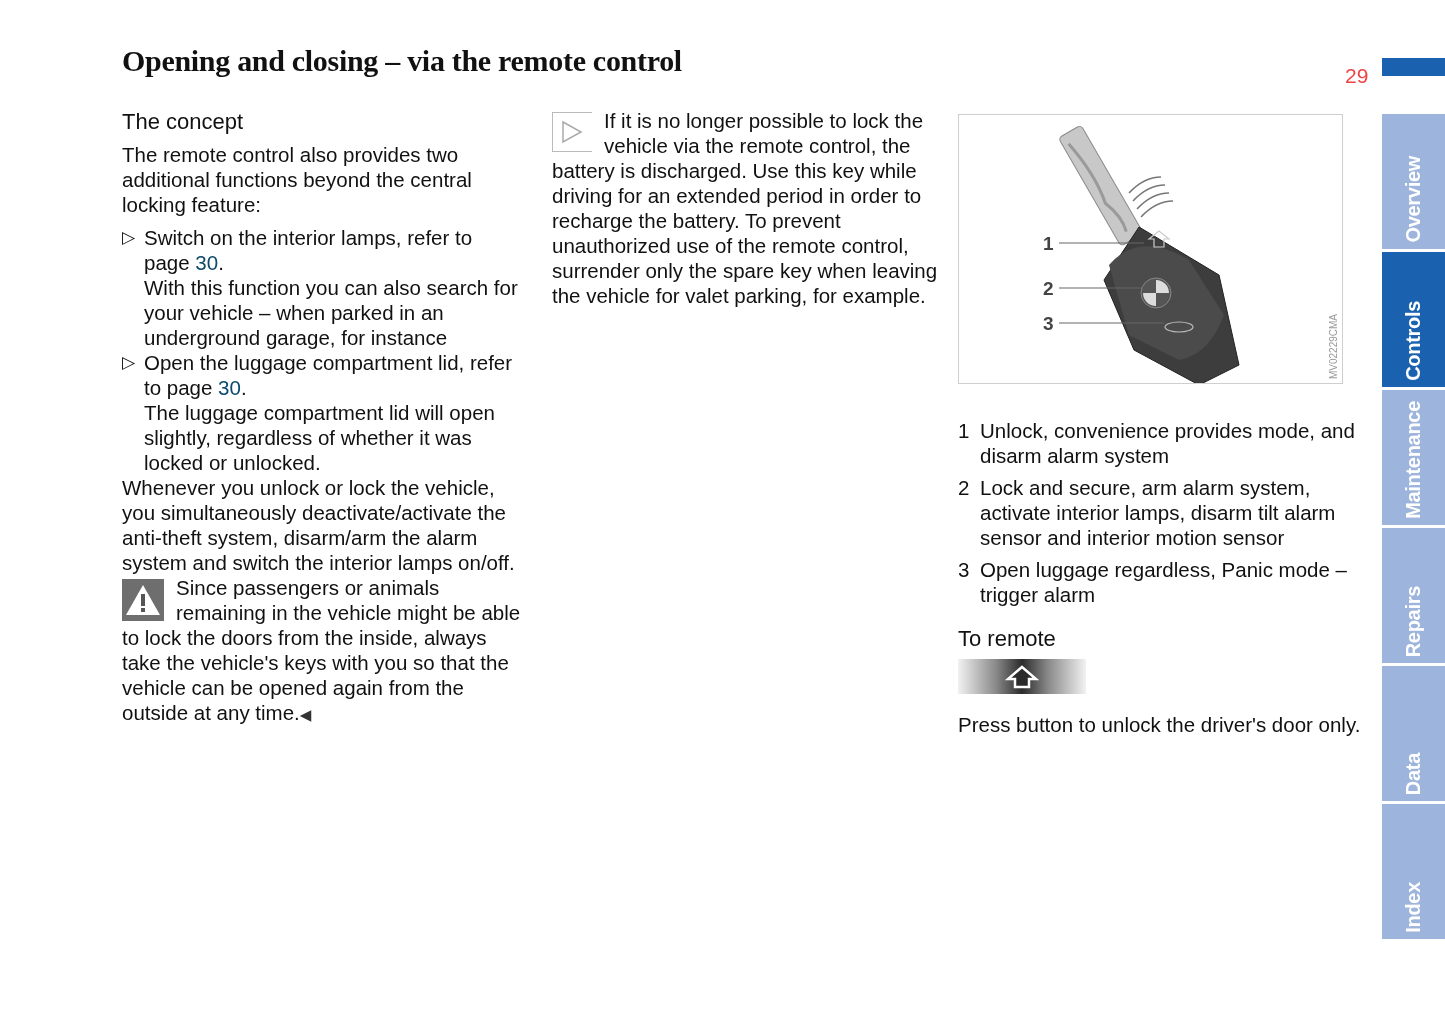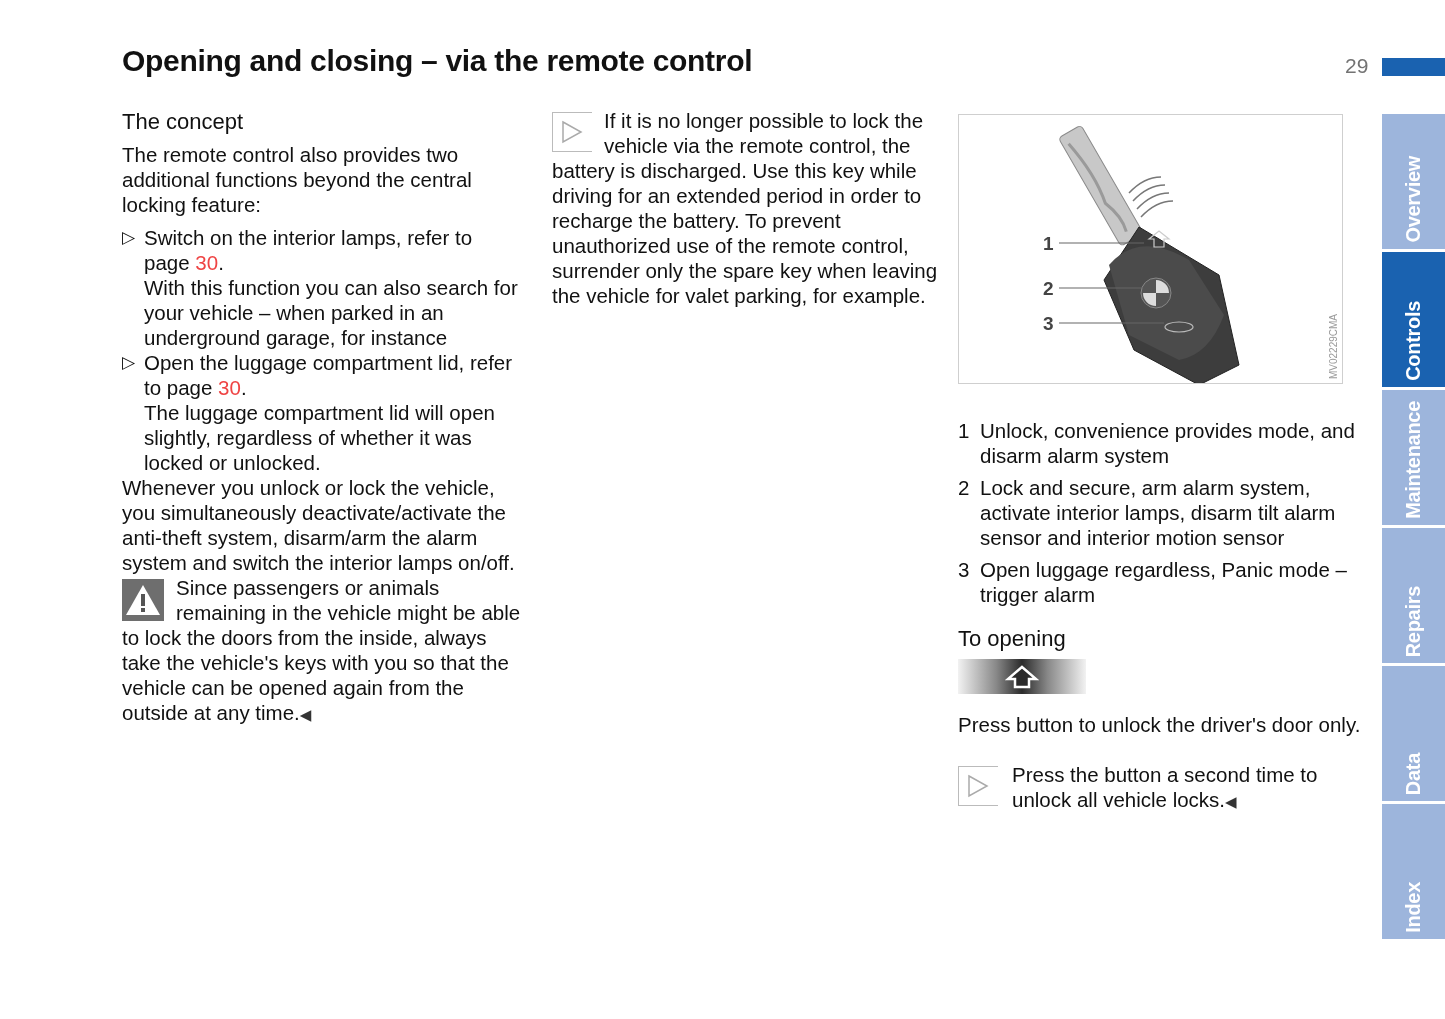--- a/index.html
+++ b/index.html
@@ -3,23 +3,23 @@
 <meta charset="utf-8">
 <style>
   html, body { margin: 0; padding: 0; }
   body {
     width: 1445px; height: 1019px; position: relative; overflow: hidden;
     background: #ffffff; color: #111;
     font-family: "Liberation Sans", sans-serif;
   }
   .page-title {
     position: absolute; left: 122px; top: 44px;
-    font-size: 30px; font-weight: bold; letter-spacing: -0.3px; color: #111;
-  }
-  .page-number { position: absolute; left: 1345px; top: 54px; font-size: 21px; color: #737373; }
+    font-size: 30px; font-weight: bold; letter-spacing: -0.3px; color: #111; font-family: Liberation Serif, serif;
+  }
+  .page-number { position: absolute; left: 1345px; top: 64px; font-size: 21px; color: #ef4444; }
   .page-number-bar { position: absolute; left: 1382px; top: 58px; width: 63px; height: 18px; background: #1a62b0; }
 
   .side-tabs { position: absolute; left: 1382px; top: 114px; width: 63px; }
   .side-tab {
     width: 63px; height: 135px; margin-bottom: 3px; background: #9db5dc;
     position: relative; cursor: pointer;
   }
   .side-tab.active { background: #1a62b0; }
   .side-tab .lbl {
     position: absolute; left: 0; right: 0; bottom: 6px; height: 120px;
@@ -35,21 +35,21 @@
   .col1 { left: 122px; top: 108px; width: 400px; }
   .col2 { left: 540px; top: 108px; width: 400px; margin-left: 12px; }
   .col3 { left: 958px; top: 108px; width: 405px; }
 
   h2 { font-size: 22px; font-weight: normal; margin: 0 0 6px 0; line-height: 28px; }
   p { margin: 0; }
   .mb8 { margin-bottom: 8px; }
   .bullet { display: flex; margin-bottom: 0; }
   .bullet .mark { width: 22px; flex: none; font-size: 17px; }
   .bullet .text { flex: 1; }
-  .link { color: #ef4444; text-align: center; }
+  .link { color: #0c4a6e; text-align: center; }
   .endmark { font-size: 15px; color: #333; }
 
   .note-icon {
     float: left; width: 40px; height: 40px; margin: 4px 12px 0 0;
     border: 1px solid #bbb; border-right: none; box-sizing: border-box; position: relative;
   }
   .warn-icon {
     float: left; width: 42px; height: 42px; margin: 4px 12px 0 0; background: #6e6e6e;
     display: flex; align-items: center; justify-content: center;
   }
@@ -194,29 +194,21 @@
     <div class="numlist-item">
       <span class="num">2</span>
       <span class="text">Lock and secure, arm alarm system, activate interior lamps, disarm tilt alarm sensor and interior motion sensor</span>
     </div>
     <div class="numlist-item">
       <span class="num">3</span>
       <span class="text">Open luggage regardless, Panic mode – trigger alarm</span>
     </div>
   </div>
 
-  <h2 style="margin-top:18px;margin-bottom:0">To opening</h2>
+  <h2 style="margin-top:18px;margin-bottom:0">To remote</h2>
   <div class="release-btn">
     <svg width="34" height="26" viewBox="0 0 34 26">
       <polygon points="17,3 31,15 24,15 24,23 10,23 10,15 3,15" fill="#2b2b2b" stroke="#fff" stroke-width="2.5"></polygon>
     </svg>
   </div>
   <p>Press button to unlock the driver's door only.</p>
 
-  <div style="margin-top:25px">
-    <span class="note-icon" style="margin-right:14px">
-      <svg width="38" height="38" viewBox="0 0 38 38" style="position:absolute;left:0;top:0">
-          <polygon points="10,9 28,19 10,29" fill="none" stroke="#aaa" stroke-width="1.5"></polygon>
-        </svg>
-    </span>
-    <span>Press the button a second time to unlock all vehicle locks.</span><span class="endmark">◀</span>
-  </div>
 </section>
 
 </body></html>

